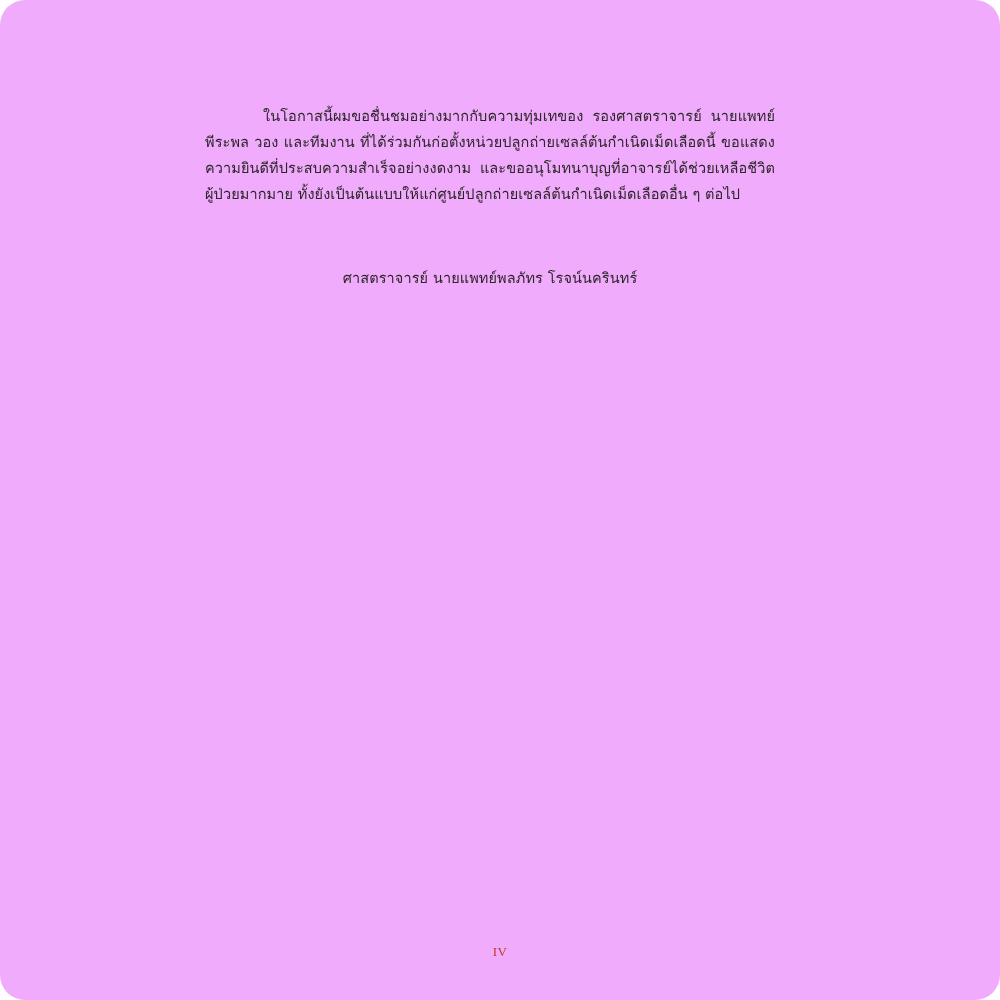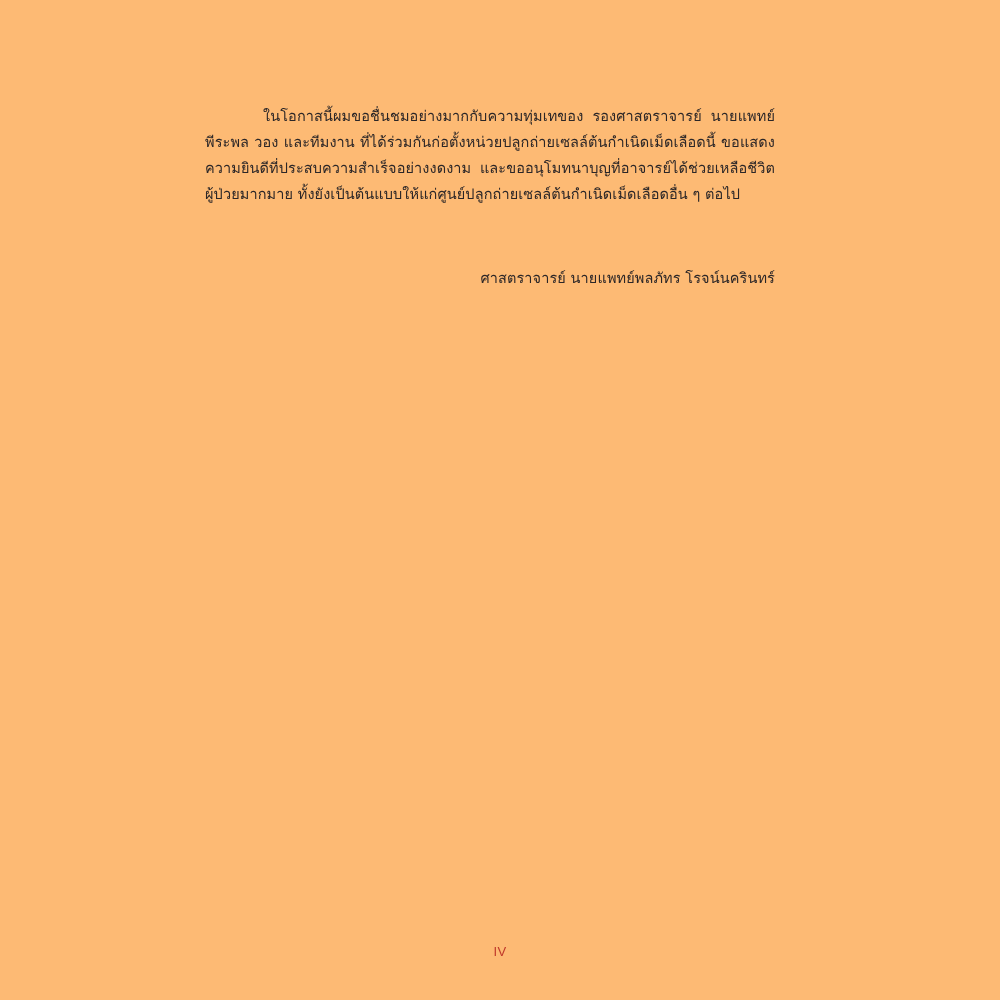--- a/index.html
+++ b/index.html
@@ -11,58 +11,59 @@
     height: 1000px;
     background: #ffffff;
     font-family: "DejaVu Sans", "Liberation Sans", sans-serif;
     color: #231f20;
     position: relative;
     overflow: hidden;
   }
   .page {
     position: absolute;
     inset: 0;
-    background: #fdba74;
+    background: #f0abfc;
+    border-radius: 25px;
   }
   .content {
     position: absolute;
     left: 205px;
     top: 88px;
     width: 570px;
   }
   .body-paragraph {
     font-size: 14.5px;
     line-height: 26px;
     text-align: justify;
     text-indent: 58px;
     color: #2b2627;
     letter-spacing: 0.1px;
   }
   .signature-block {
     position: absolute;
     left: 205px;
     top: 264px;
     width: 570px;
-    text-align: right;
+    text-align: center;
   }
   .signature-line {
     font-size: 14.5px;
     line-height: 28px;
     color: #2b2627;
     letter-spacing: 0.1px;
   }
   .page-number {
     position: absolute;
     left: 0;
     right: 0;
     top: 944px;
     text-align: center;
     font-size: 13px;
     color: #c0392b;
-    font-family: Liberation Sans, sans-serif;
+    font-family: Liberation Serif, serif;
     letter-spacing: 0.4px;
   }
 </style>
 </head>
 <body>
 
 <div class="page">
 
   <div class="content">
     <p class="body-paragraph">ในโอกาสนี้ผมขอชื่นชมอย่างมากกับความทุ่มเทของ รองศาสตราจารย์ นายแพทย์พีระพล วอง และทีมงาน ที่ได้ร่วมกันก่อตั้งหน่วยปลูกถ่ายเซลล์ต้นกำเนิดเม็ดเลือดนี้ ขอแสดงความยินดีที่ประสบความสำเร็จอย่างงดงาม และขออนุโมทนาบุญที่อาจารย์ได้ช่วยเหลือชีวิตผู้ป่วยมากมาย ทั้งยังเป็นต้นแบบให้แก่ศูนย์ปลูกถ่ายเซลล์ต้นกำเนิดเม็ดเลือดอื่น ๆ ต่อไป</p>

